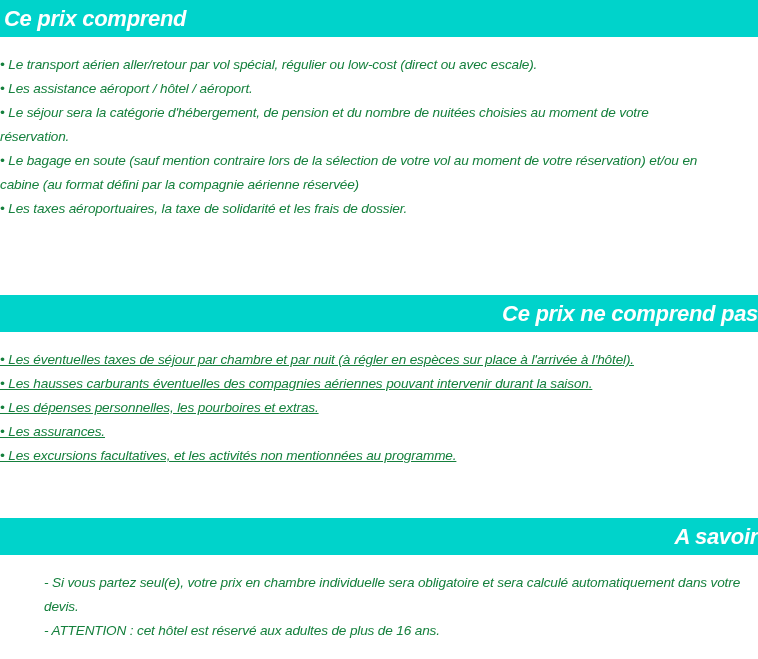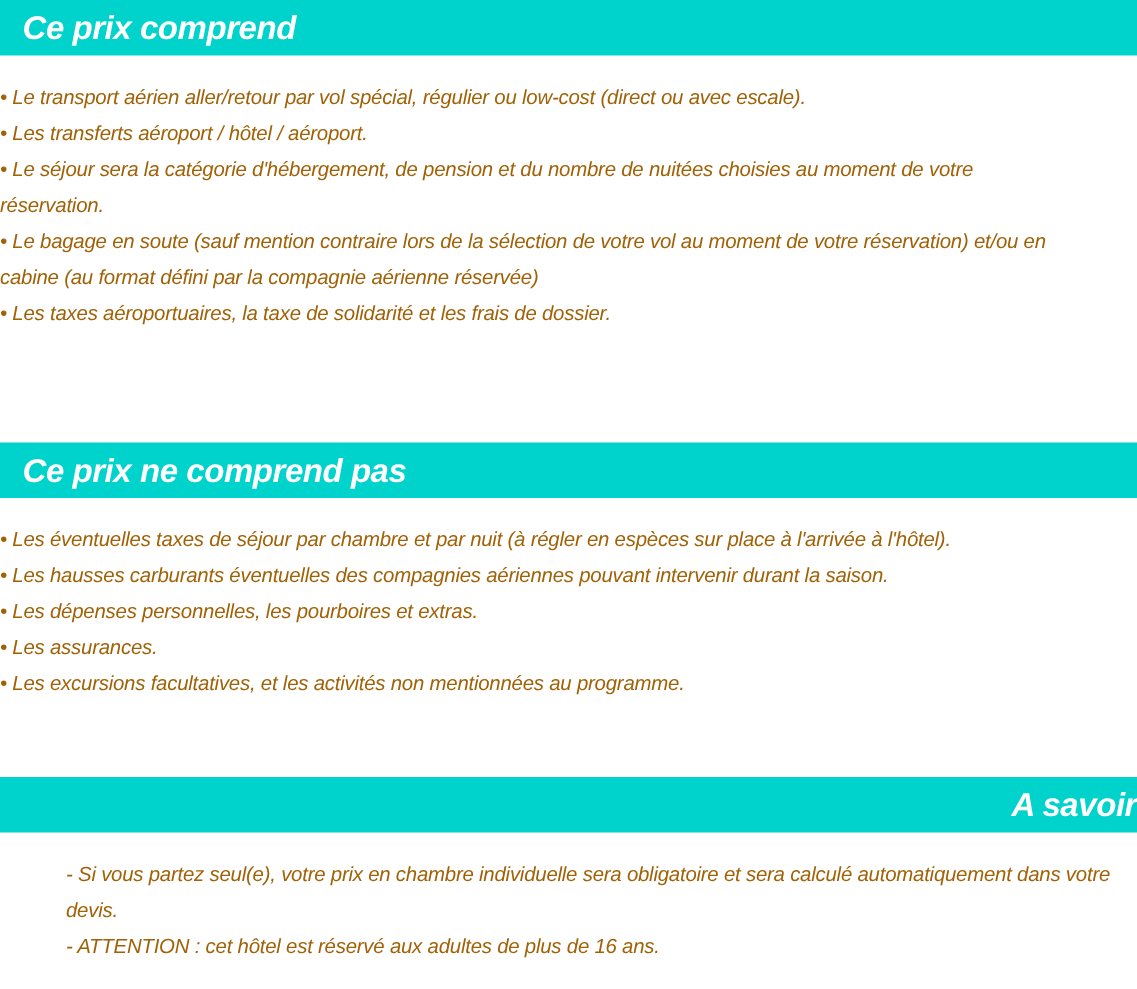--- a/index.html
+++ b/index.html
@@ -19,53 +19,53 @@
       left: 0;
       width: 758px;
       height: 37px;
       background: #00d3cb;
       color: #ffffff;
       font-style: italic;
       font-weight: bold;
       font-size: 22px;
       line-height: 37px;
       box-sizing: border-box;
-      padding-left: 15px;
+      padding-left: 4px;
       letter-spacing: -0.3px;
       font-family: "Liberation Sans", sans-serif;
     }
     .section-body {
       position: absolute;
       left: 0;
       width: 758px;
       font-style: italic;
       font-size: 13.6px;
       line-height: 24px;
-      color: #a16207;
+      color: #15803d;
       font-family: "Liberation Sans", sans-serif;
       letter-spacing: -0.15px;
     }
     .line {
       display: block;
       white-space: nowrap;
     }
     #h1 { top: 0px; }
     #b1 { top: 53px; }
-    #h2 { top: 295px; }
-    #b2 { top: 348px; }
+    #h2 { top: 295px; text-align: right; }
+    #b2 { top: 348px; text-decoration: underline; }
     #h3 { top: 518px; text-align: right; }
     #b3 { top: 571px; padding-left: 44px; }
   </style>
 </head>
 <body>
 
 <div class="section-header" id="h1">Ce prix comprend</div>
 <div class="section-body" id="b1">
   <span class="line">• Le transport aérien aller/retour par vol spécial, régulier ou low-cost (direct ou avec escale).</span>
-  <span class="line">• Les transferts aéroport / hôtel / aéroport.</span>
+  <span class="line">• Les assistance aéroport / hôtel / aéroport.</span>
   <span class="line">• Le séjour sera la catégorie d'hébergement, de pension et du nombre de nuitées choisies au moment de votre</span>
   <span class="line">réservation.</span>
   <span class="line">• Le bagage en soute (sauf mention contraire lors de la sélection de votre vol au moment de votre réservation) et/ou en</span>
   <span class="line">cabine (au format défini par la compagnie aérienne réservée)</span>
   <span class="line">• Les taxes aéroportuaires, la taxe de solidarité et les frais de dossier.</span>
 </div>
 
 <div class="section-header" id="h2">Ce prix ne comprend pas</div>
 <div class="section-body" id="b2">
   <span class="line">• Les éventuelles taxes de séjour par chambre et par nuit (à régler en espèces sur place à l'arrivée à l'hôtel).</span>

